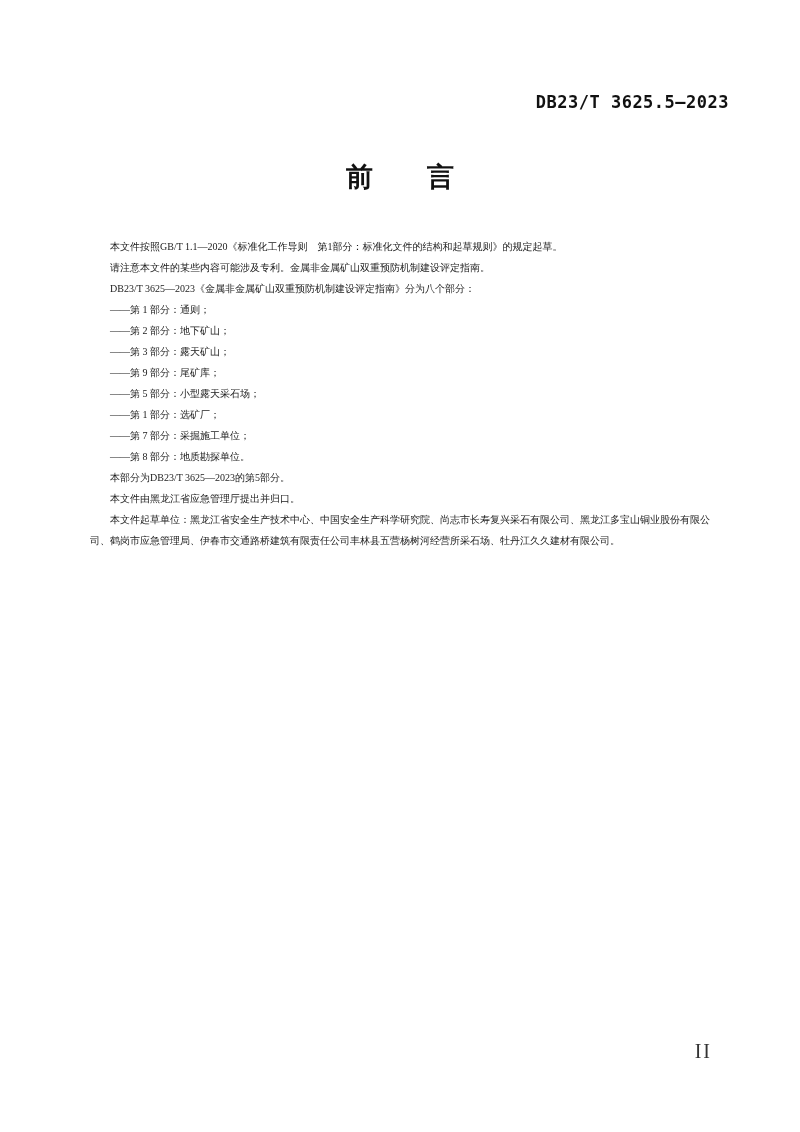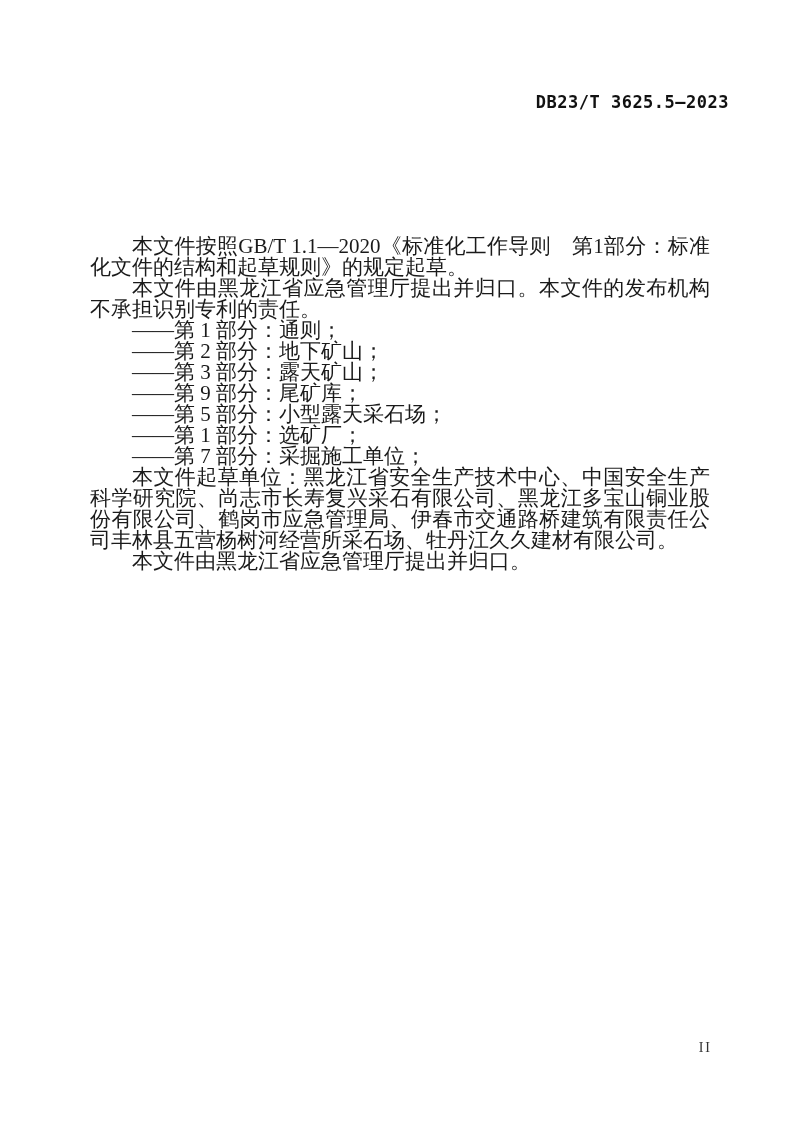--- a/index.html
+++ b/index.html
@@ -40,57 +40,61 @@
     font-weight: bold;
     font-size: 27px;
     line-height: 34px;
     color: #111111;
   }
   .doc-body {
     position: absolute;
     top: 236px;
     left: 90px;
     width: 620px;
-    font-size: 21px;
+    font-size: 10px;
     line-height: 21px;
     text-align: justify;
   }
   .doc-body p {
     margin: 0;
     padding: 0;
     text-indent: 2em;
   }
   .page-number {
     position: absolute;
     top: 1040px;
     right: 88px;
-    font-size: 14px;
+    font-size: 20px;
     letter-spacing: 2px;
     color: #333333;
   }
 </style>
 </head>
 <body>
 
 <div class="page">
 
   <div class="doc-header">DB23/T 3625.5—2023</div>
 
+  <h1 class="doc-title">前　　言</h1>
 
   <div class="doc-body">
     <p>本文件按照GB/T 1.1—2020《标准化工作导则　第1部分：标准化文件的结构和起草规则》的规定起草。</p>
-    <p>本文件由黑龙江省应急管理厅提出并归口。本文件的发布机构不承担识别专利的责任。</p>
+    <p>请注意本文件的某些内容可能涉及专利。金属非金属矿山双重预防机制建设评定指南。</p>
+    <p>DB23/T 3625—2023《金属非金属矿山双重预防机制建设评定指南》分为八个部分：</p>
 
     <p>——第 1 部分：通则；</p>
     <p>——第 2 部分：地下矿山；</p>
     <p>——第 3 部分：露天矿山；</p>
     <p>——第 9 部分：尾矿库；</p>
     <p>——第 5 部分：小型露天采石场；</p>
     <p>——第 1 部分：选矿厂；</p>
     <p>——第 7 部分：采掘施工单位；</p>
+    <p>——第 8 部分：地质勘探单位。</p>
 
+    <p>本部分为DB23/T 3625—2023的第5部分。</p>
+    <p>本文件由黑龙江省应急管理厅提出并归口。</p>
     <p>本文件起草单位：黑龙江省安全生产技术中心、中国安全生产科学研究院、尚志市长寿复兴采石有限公司、黑龙江多宝山铜业股份有限公司、鹤岗市应急管理局、伊春市交通路桥建筑有限责任公司丰林县五营杨树河经营所采石场、牡丹江久久建材有限公司。</p>
-    <p>本文件由黑龙江省应急管理厅提出并归口。</p>
   </div>
 
   <div class="page-number">II</div>
 
 </div>
 
 </body></html>

